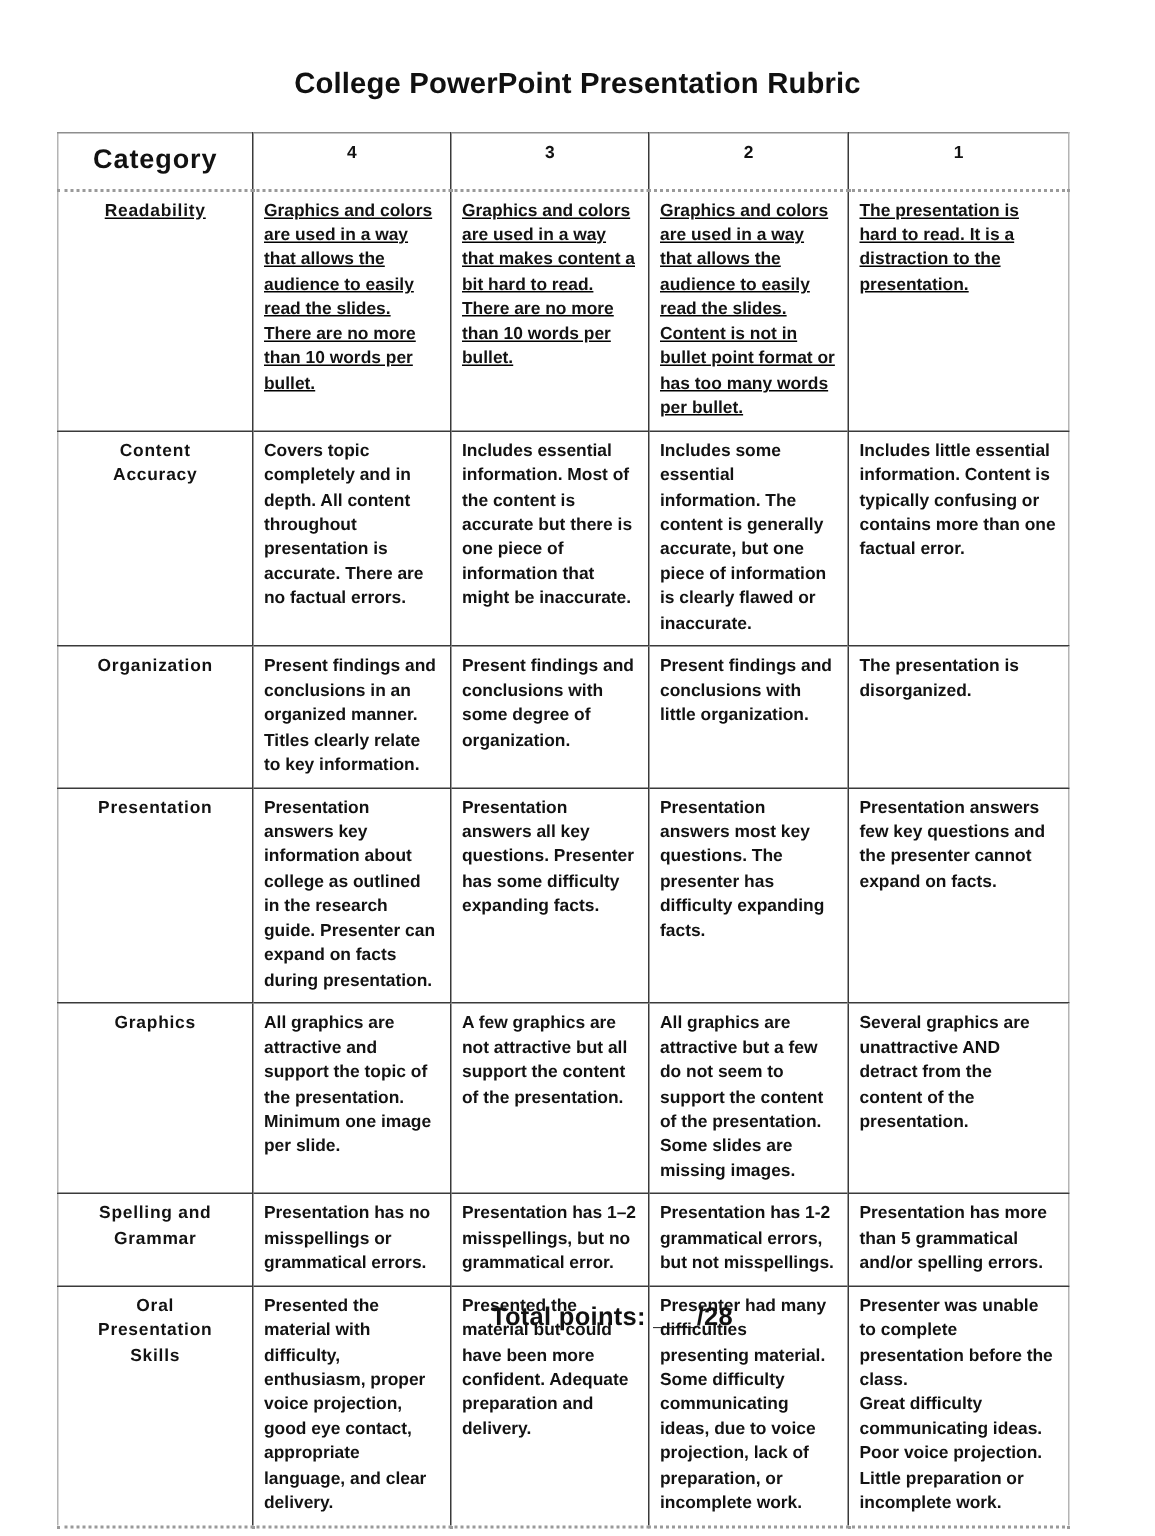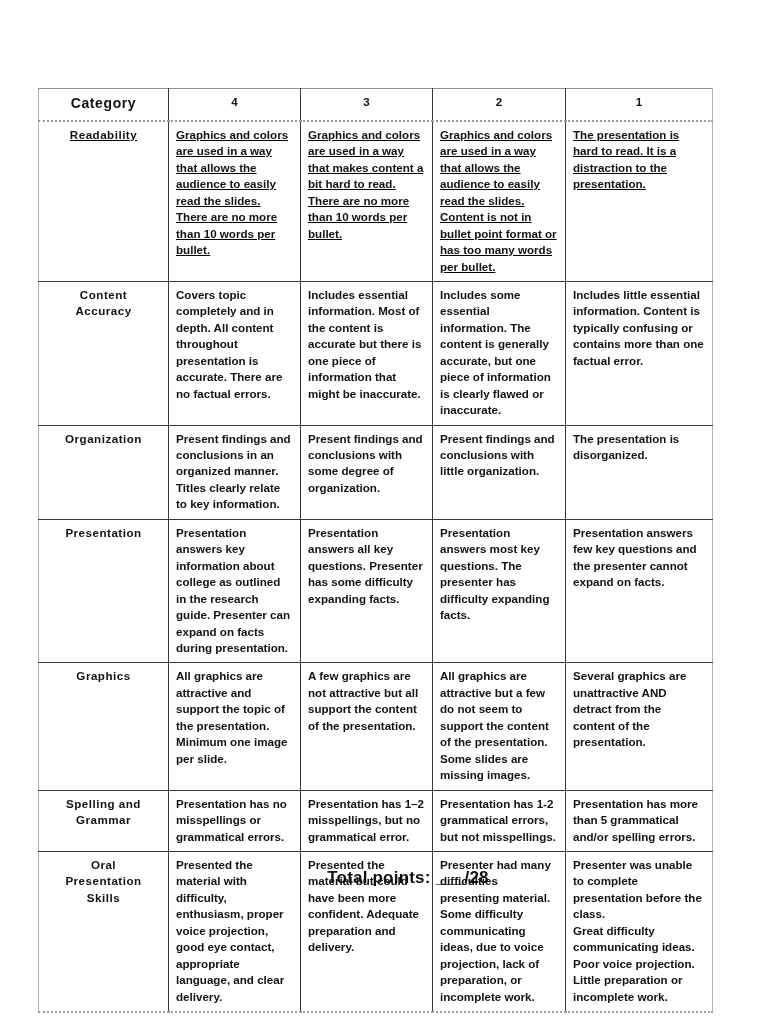--- a/index.html
+++ b/index.html
@@ -70,21 +70,21 @@
     border-right: none;
   }
   
   thead th {
     text-align: center;
     padding-top: 4px;
     padding-bottom: 3px;
     font-size: 12px;
   }
   thead th.cat-head {
-    font-size: 14px;
+    font-size: 18px;
     font-weight: bold;
     letter-spacing: 0.6px;
   }
   thead tr {
     border-bottom: 2px dotted #9a9a9a;
   }
   
   tbody tr {
     border-top: 1.2px solid #3a3a3a;
   }
@@ -119,20 +119,21 @@
     letter-spacing: 0.2px;
     color: #111111;
     padding-left: 23px;
   }
 </style>
 </head>
 <body>
 
 <div class="page">
 
+  <div class="doc-title">College PowerPoint Presentation Rubric</div>
 
   <div class="rubric-wrap">
     <table class="rubric">
       <colgroup>
         <col class="c-cat">
           <col class="c-4">
           <col class="c-3">
           <col class="c-2">
           <col class="c-1">
       </colgroup>

